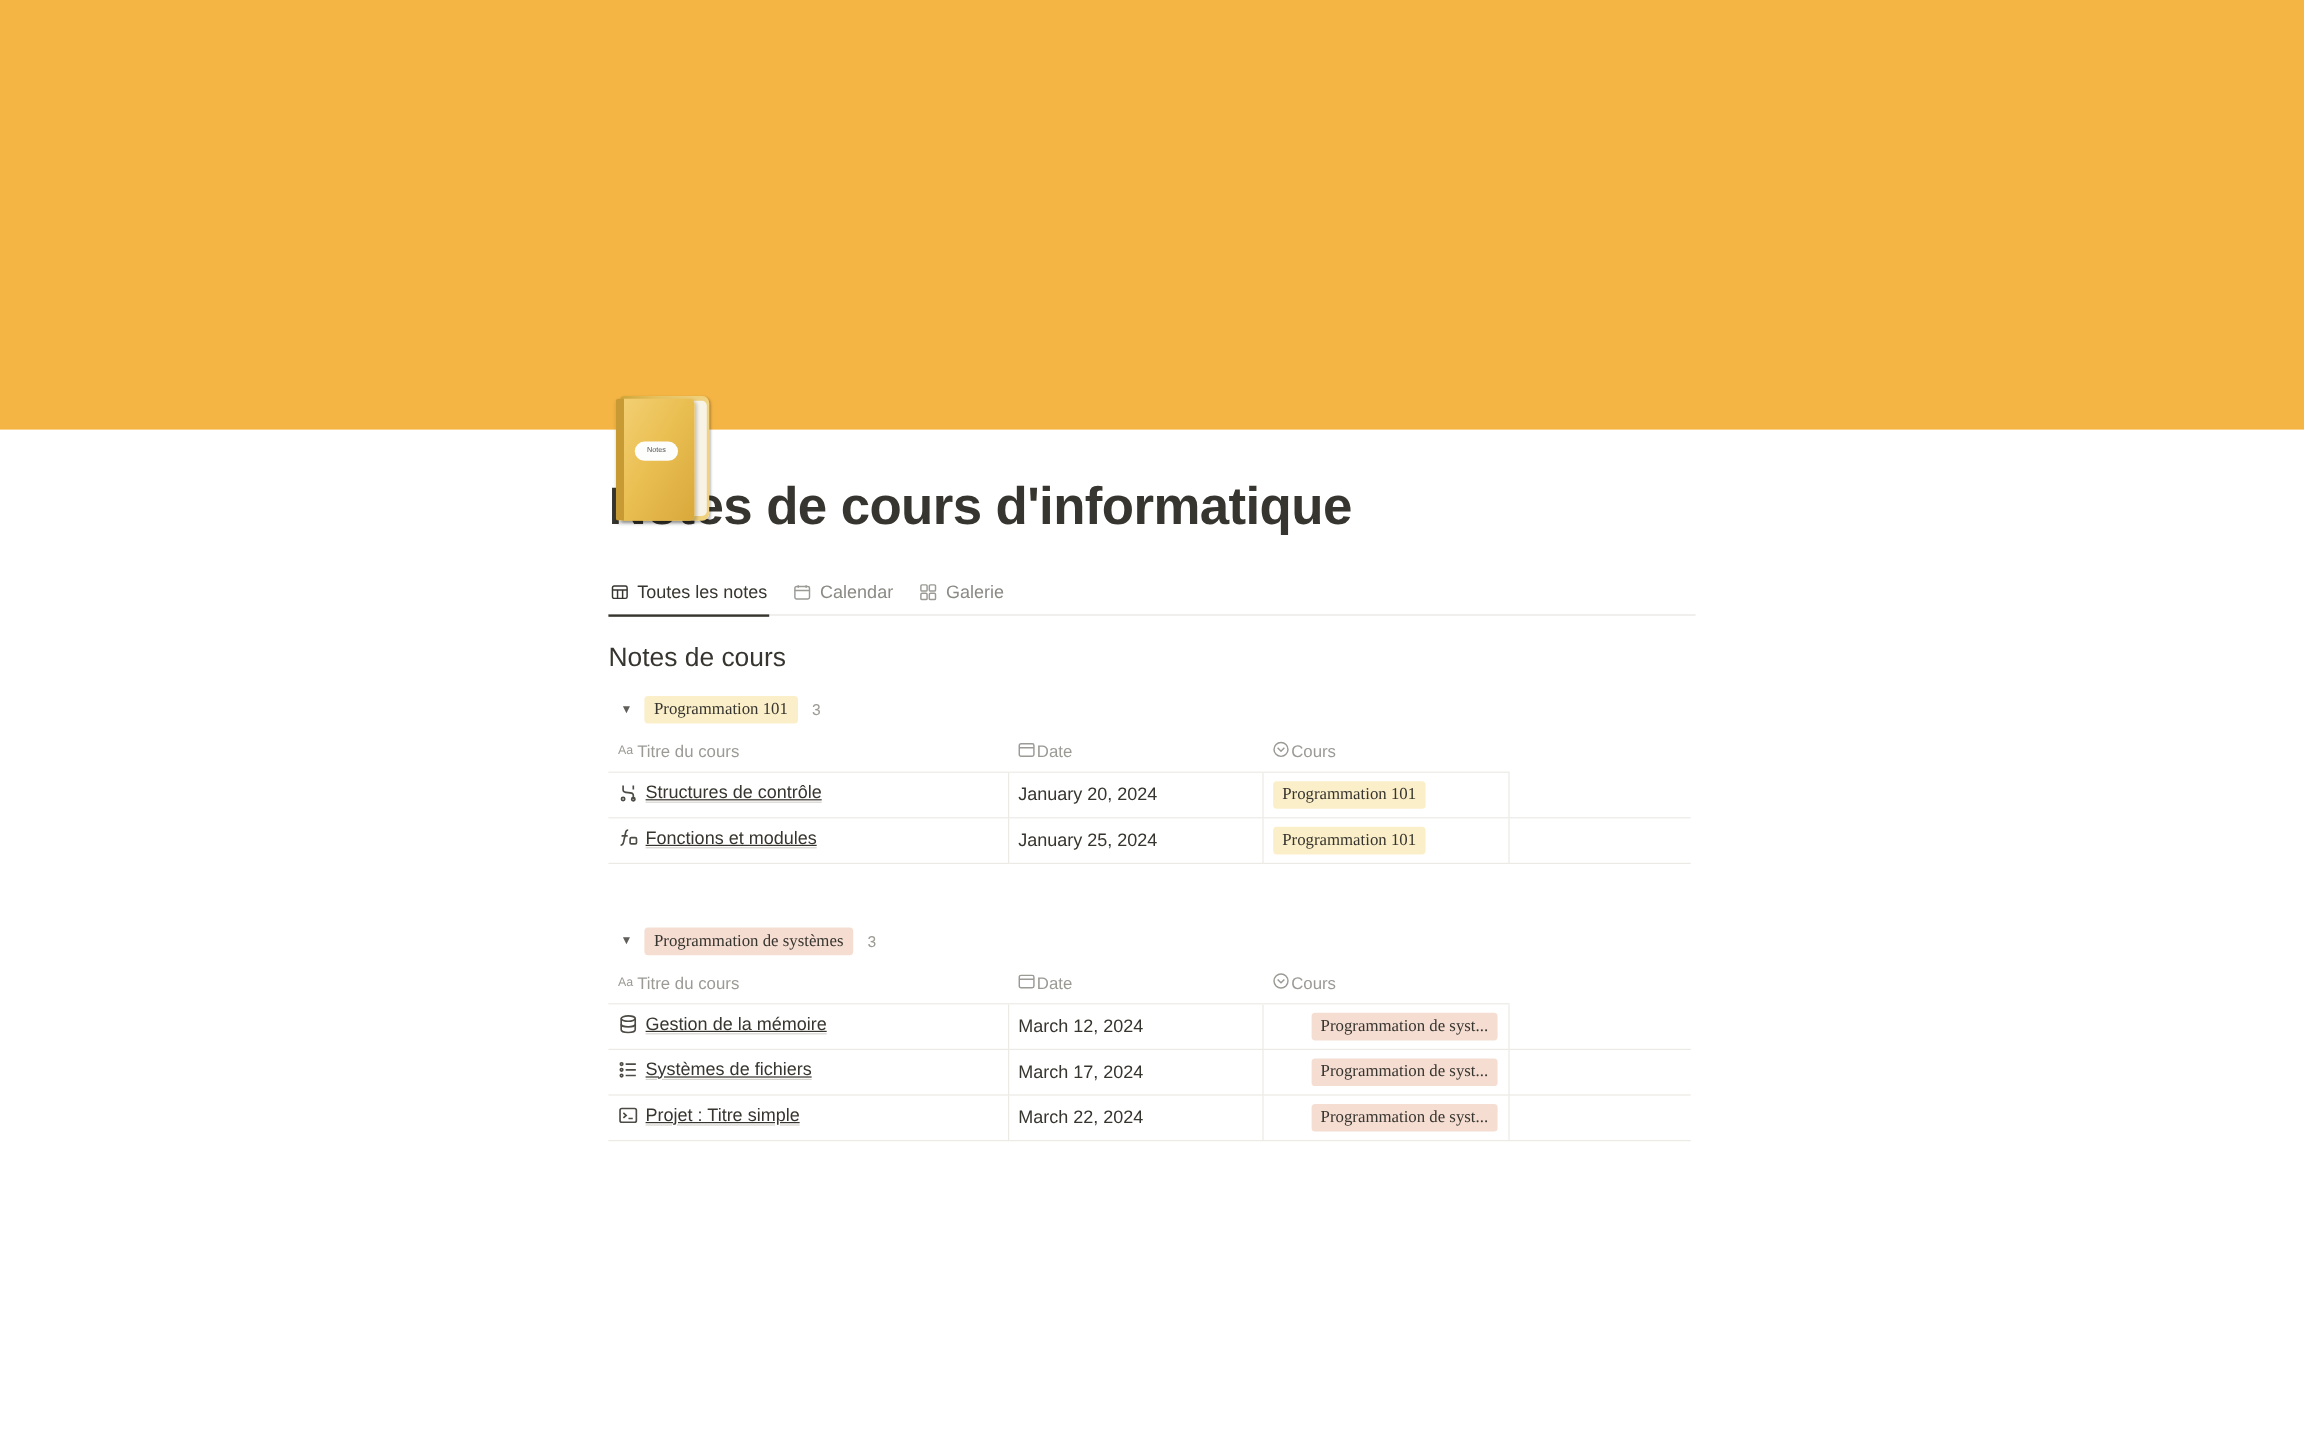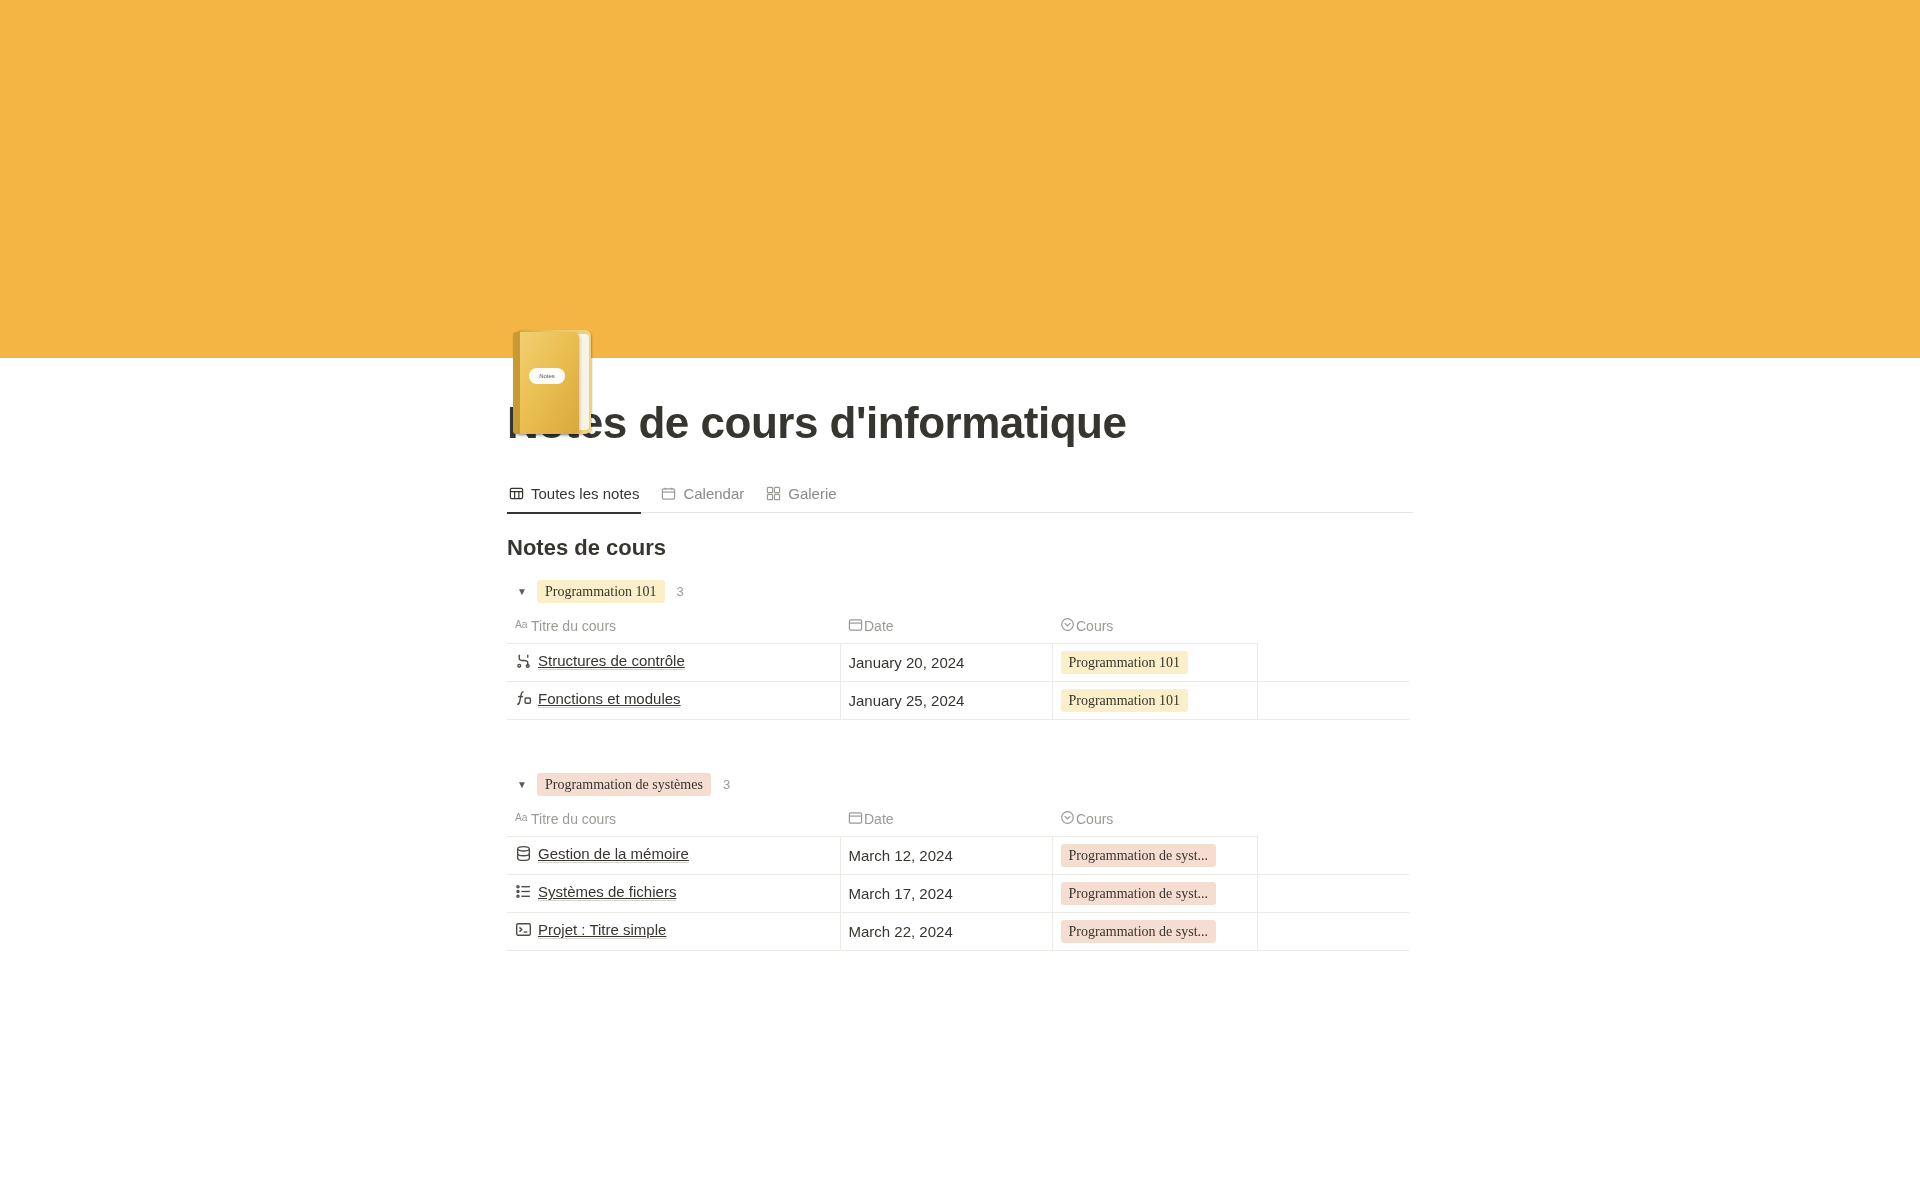--- a/index.html
+++ b/index.html
@@ -120,21 +120,21 @@
     content: "";
     position: absolute;
     left: 0; right: 0; bottom: -1px;
     height: 2px;
     background: #37352f;
   }
   .tab svg { display: block; }
 
   h2#db-title {
     font-size: 22px;
-    font-weight: bold;
+    font-weight: normal;
     margin: 22px 0 0 0;
     color: #37352f;
   }
 
   .group {
     margin-top: 18px;
   }
   .group-head {
     display: flex;
     align-items: center;
@@ -220,20 +220,21 @@
   .icon-sm { width: 17px; height: 17px; flex: 0 0 17px; color: #4d4b45; }
   .icon-hd { width: 15px; height: 15px; flex: 0 0 15px; color: #9b9a95; }
 
   .chip-trunc {
     max-width: 177px;
     overflow: hidden;
     text-overflow: ellipsis;
     white-space: nowrap;
     display: inline-block;
     vertical-align: middle;
+    margin-left: 32px;
   }
 
   .group-gap { height: 34px; }
 
   #hidden-group {
     display: flex;
     align-items: center;
     gap: 8px;
     margin-top: 40px;
     padding-left: 8px;

